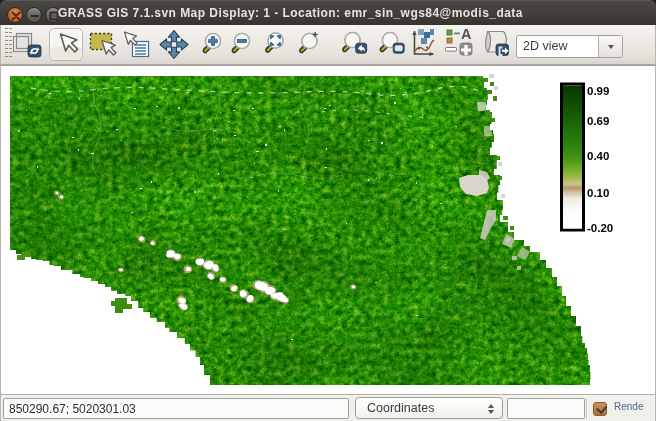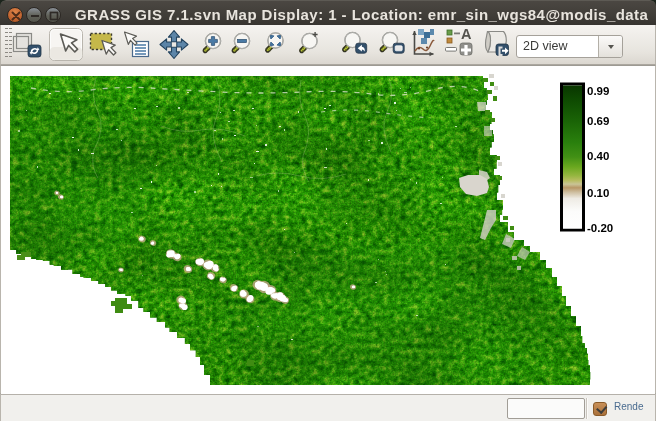--- a/index.html
+++ b/index.html
@@ -3,21 +3,21 @@
 html,body{margin:0;padding:0;background:#ffffff;}
 *{box-sizing:border-box;}
 body{width:656px;height:421px;position:relative;font-family:"Liberation Sans",sans-serif;overflow:hidden;}
 .corner{position:absolute;width:8px;height:8px;background:#1c241c;top:0;z-index:0;}
 .win{position:absolute;left:0;top:0;width:656px;height:421px;border-radius:6px 6px 0 0;overflow:hidden;z-index:1;}
 .titlebar{position:absolute;left:0;top:0;width:656px;height:25px;background:linear-gradient(#4b4742,#403d38 60%,#373430);border-radius:6px 6px 0 0;border-top:1px solid #5d5a54;}
 .tb-btn{position:absolute;top:5.5px;width:16px;height:16px;border-radius:50%;}
 .btn-close{left:6.5px;background:radial-gradient(circle at 50% 30%,#dd8549,#c26430 60%,#a5511f);border:1px solid #2c2824;}
 .btn-min{left:25.5px;background:linear-gradient(#8a9097,#5f6057 55%,#55564d);border:1px solid #2c2824;}
 .btn-max{left:44.5px;background:linear-gradient(#8a9097,#5f6057 55%,#55564d);border:1px solid #2c2824;}
-.title{position:absolute;left:75px;top:4.5px;font-size:15px;font-weight:bold;color:#e8e4dd;letter-spacing:0.45px;}
+.title{position:absolute;left:58px;top:4.5px;font-size:12px;font-weight:bold;color:#e8e4dd;letter-spacing:0.45px;}
 .toolbar{position:absolute;left:0;top:25px;width:656px;height:40px;background:linear-gradient(#f5f3f0,#e7e4de 70%,#dbd7d0);border-left:1px solid #b9b5ad;border-right:1px solid #b9b5ad;border-bottom:1px solid #aba79f;}
 .grip{position:absolute;left:4px;top:3px;width:3px;height:32px;background-image:repeating-linear-gradient(#8d8a84 0 1.5px,transparent 1.5px 4px);}
 .combo{position:absolute;left:515px;top:10px;width:107px;height:23px;background:#ffffff;border:1px solid #a5a19a;border-radius:3px;font-size:12.5px;color:#3a3a38;padding-left:23px;}
 .combo .txt{position:absolute;left:6px;top:3px;}
 .combo .btn{position:absolute;right:0;top:0;width:24px;height:21px;background:linear-gradient(#fbfaf9,#e4e1db);border-left:1px solid #b3afa7;border-radius:0 3px 3px 0;}
 .combo .btn:after{content:"";position:absolute;left:8.5px;top:9px;border:3.5px solid transparent;border-top:4.5px solid #55544f;}
 .maparea{position:absolute;left:0;top:65px;width:656px;height:329px;background:#c2410c;border:1px solid #9d9a93;border-left:1px solid #b9b5ad;border-right:1px solid #b9b5ad;}
 .statusbar{position:absolute;left:0;top:394px;width:656px;height:27px;background:#f1f0ed;border-top:1px solid #b5b1aa;border-left:1px solid #b9b5ad;border-right:1px solid #b9b5ad;}
 .sb-box{position:absolute;background:#fbfbfa;border:1px solid #a19d96;border-radius:2px;font-size:12px;color:#2d2d2b;}
 .sb-combo{position:absolute;left:354px;top:2px;width:148px;height:22px;background:linear-gradient(#ffffff,#f2f0ec);border:1px solid #a19d96;border-radius:4px;font-size:12.5px;color:#3a3a38;}
@@ -476,17 +476,22 @@
 <g font-family="'Liberation Sans',sans-serif" font-size="11.5" font-weight="bold" fill="#000000">
 <text x="586" y="29">0.99</text>
 <text x="586" y="59">0.69</text>
 <text x="586" y="94">0.40</text>
 <text x="586" y="131">0.10</text>
 <text x="586" y="166">-0.20</text>
 </g>
 </g>
 </svg></div>
 <div class="statusbar">
+  <div class="sb-box" style="left:2px;top:3px;width:346px;height:21px;padding:3px 0 0 5px">850290.67; 5020301.03</div>
+  <div class="sb-combo">
+        <span style="position:absolute;left:11px;top:3px">Coordinates</span>
+        <span class="spin"></span>
+      </div>
   <div class="sb-box" style="left:506px;top:3px;width:78px;height:21px"></div>
   <div class="sep" style="left:585px"></div>
   <div class="chk"></div>
   <div class="rende">Rende</div>
 </div>
 </div>
 </body></html>

